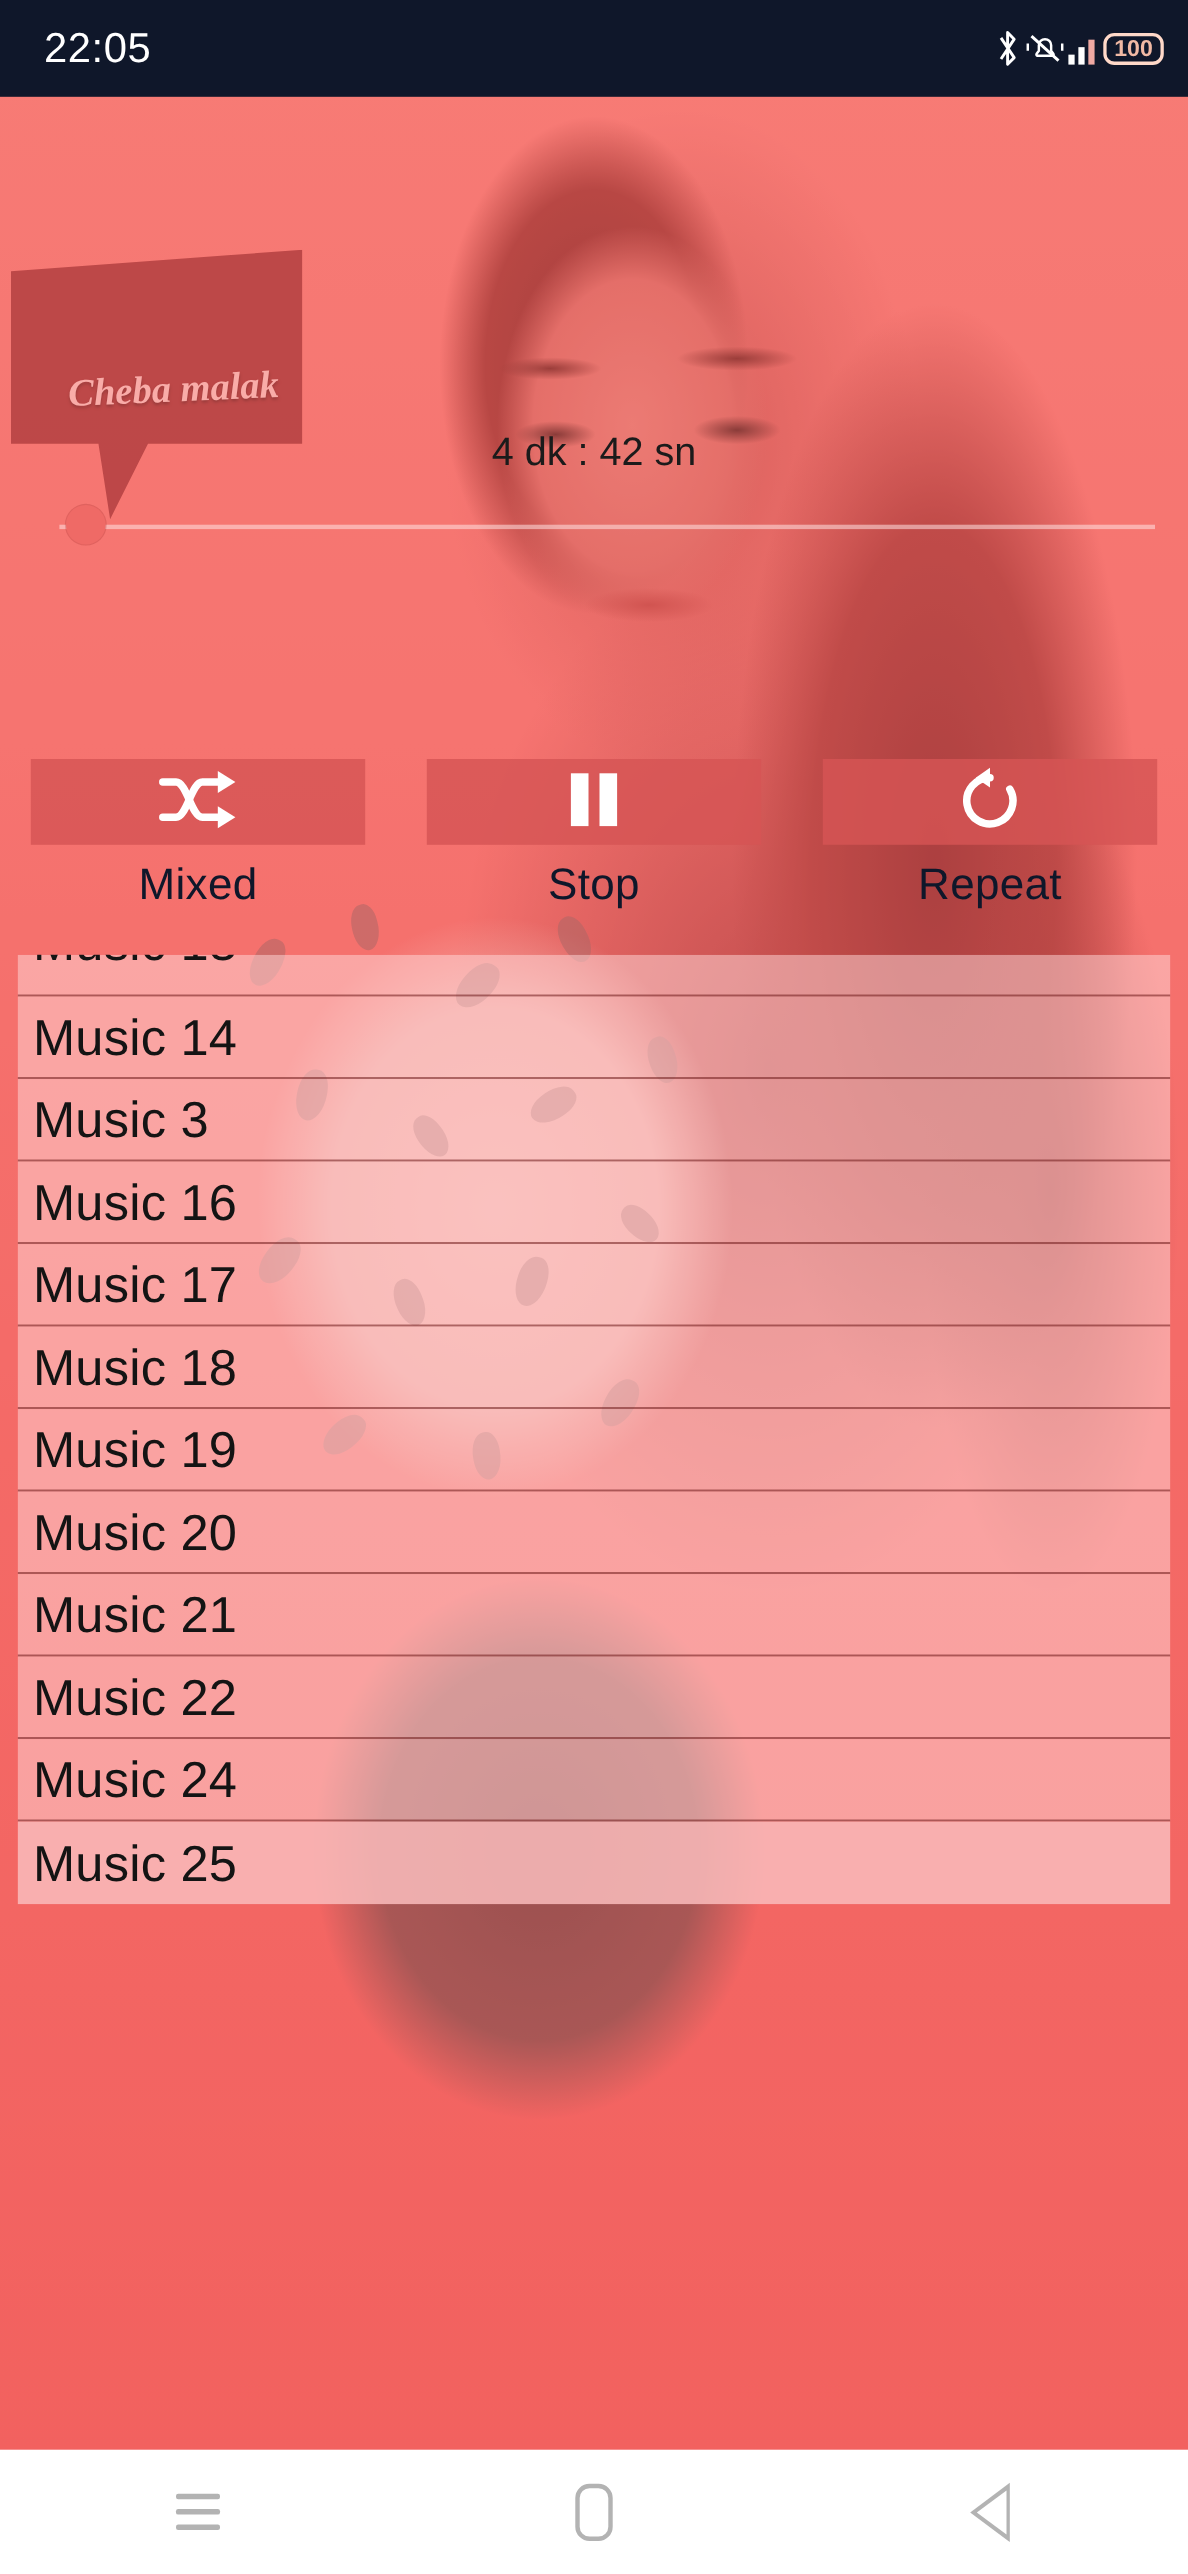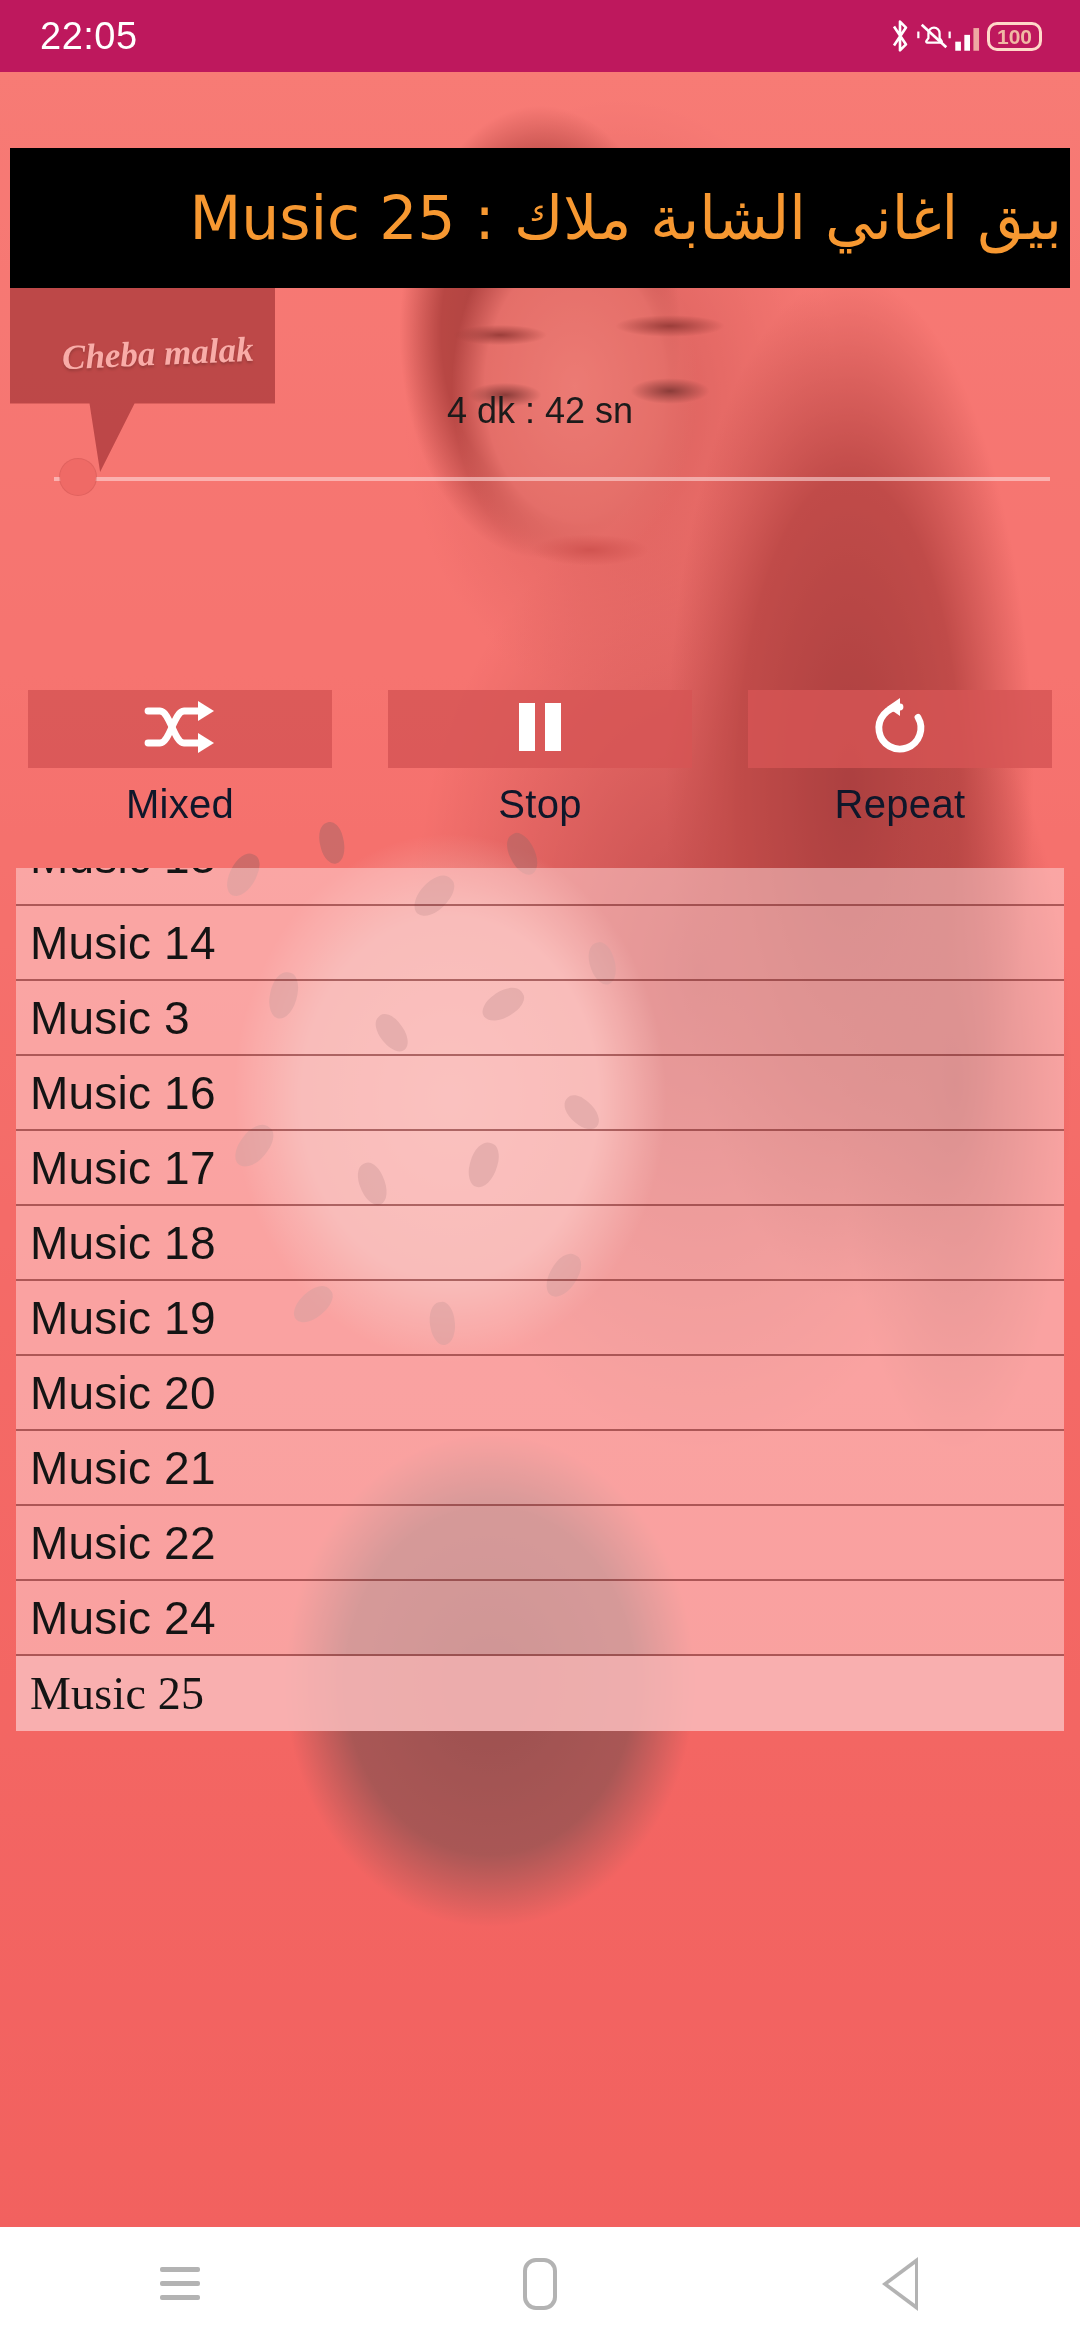--- a/index.html
+++ b/index.html
@@ -13,24 +13,24 @@
   #phone {
     position:relative;
     width:1080px; height:2340px;
     background:#f4625f;
     overflow:hidden;
   }
 
   
   #statusbar {
     position:absolute; left:0; top:0;
-    width:1080px; height:72px;
-    background:#be185d;
+    width:1080px; height:88px;
+    background:#0f172a;
     display:flex; align-items:center;
-    padding:0 38px 0 40px;
+    padding:0 22px 0 40px;
     z-index:60;
   }
   #clock { color:#ffffff; font-size:38px; letter-spacing:0.5px; }
   #sysicons { margin-left:auto; display:flex; align-items:center; gap:0; }
   .sysicon { display:flex; align-items:center; justify-content:center; }
   .battpill {
     border:3px solid #ffd9c9; border-radius:10px;
     padding:1px 7px; color:#f0b9a4; font-size:21px;
     font-weight:bold; line-height:1;
   }
@@ -184,21 +184,21 @@
     position:relative;
     height:75px;
     background:rgba(255,214,214,0.52);
     border-bottom:2px solid rgba(110,25,25,0.55);
     display:flex; align-items:center;
     padding-left:14px;
     text-align:center;
   }
   .track.first { height:38px; align-items:flex-start; }
   .track.first .track-label { margin-top:-38px; }
-  .track.active { background:rgba(249,188,188,0.86); border-bottom:none;font-family:Liberation Serif, serif; }
+  .track.active { background:rgba(249,188,188,0.86); border-bottom:none; }
   .track-label {
     color:#141414; font-size:46px; letter-spacing:.2px;
   }
 
   
   #navbar {
     position:absolute; left:0; top:2227px;
     width:1080px; height:113px;
     background:#ffffff;
     display:flex; align-items:center; justify-content:space-around;
@@ -284,23 +284,20 @@
         <span class="spot" style="left:130px; top:520px; width:26px; height:45px; transform:rotate(45deg);"></span>
         <span class="spot" style="left:260px; top:540px; width:25px; height:43px; transform:rotate(-10deg);"></span>
         <span class="spot" style="left:380px; top:490px; width:27px; height:47px; transform:rotate(28deg);"></span>
       </div>
       <div class="ph" id="ph-skirt"></div>
       <div id="placard"></div>
       <div id="placard-text">Cheba malak</div>
       <div id="tint"></div>
     </div>
 
-    <div id="titlebanner">
-      <div id="titletext">بيق اغاني الشابة ملاك : Music 25</div>
-    </div>
 
     <div id="duration">4 dk : 42 sn</div>
 
     <div id="seekwrap">
       <div id="seektrack"></div>
       <div id="seekthumb"></div>
     </div>
 
     <div id="controls">
 

